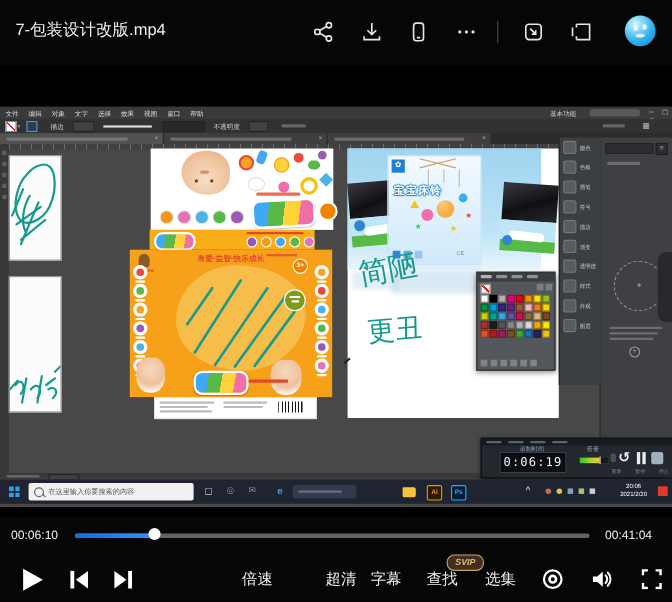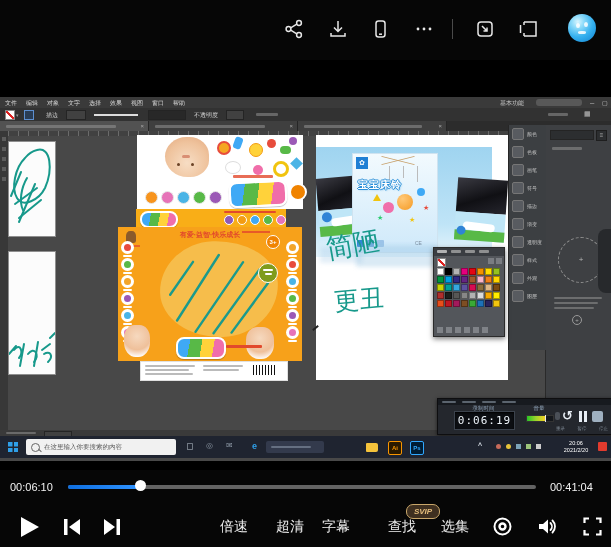--- a/index.html
+++ b/index.html
@@ -81,21 +81,21 @@
            background:radial-gradient(circle at 50% 35%,#f6d9bf 0%,#efc09a 55%,#fff 85%);}
   .dotrow{position:absolute;display:flex;gap:3px;}
   .dot8{width:8px;height:8px;border-radius:50%;border:1px solid #fff;}
   .dot11{width:11px;height:11px;border-radius:50%;border:1px solid #e8e8e8;}
   .logo-bub{background:linear-gradient(100deg,#3fa9f5 0 25%,#58b947 25% 50%,#ffd23a 50% 75%,#f06eaa 75% 100%);
             border:2px solid #fff;border-radius:8px;box-shadow:0 1px 1px rgba(0,0,0,.25);}
   .barcode{background:repeating-linear-gradient(90deg,#111 0 1px,#fff 1px 3px);}
 
   .reference{left:316px;top:38px;width:192px;height:245px;background:#fff;}
   .sky{position:absolute;left:0;top:0;width:176px;height:110px;
-       background:linear-gradient(180deg,#9fd4f0 0%,#bfe4f7 70%,#e8f5fc 100%);margin-top:12px;}
+       background:linear-gradient(180deg,#9fd4f0 0%,#bfe4f7 70%,#e8f5fc 100%);}
   .boxdark{background:linear-gradient(160deg,#3a3a42 0%,#101014 55%,#26262e 100%);}
   .bubble-title{font-size:10px;font-weight:bold;color:#fff;letter-spacing:1px;
         text-shadow:-1px 0 #2b8fd8,1px 0 #2b8fd8,0 -1px #2b8fd8,0 1px #2b8fd8,1px 1px 2px #7cc0e8;}
   .annot{position:absolute;color:#17998b;font-weight:500;z-index:6;}
 
   .swpanel{left:433px;top:150px;width:70px;height:88px;background:#53565b;border:1px solid #2b2b2b;
            box-shadow:0 2px 5px rgba(0,0,0,.5);z-index:7;}
   .swpanel .hd{position:absolute;left:0;top:0;width:100%;height:8px;background:#3a3d42;display:flex;gap:4px;padding:2px 3px;box-sizing:border-box;}
   .swpanel .hd i{width:10px;height:3px;background:#a5a5a5;opacity:.8;border-radius:1px;}
   .swgrid{position:absolute;left:3px;top:20px;width:64px;display:flex;flex-wrap:wrap;gap:1px;}
@@ -140,20 +140,21 @@
   .searchbox span{font-size:6.5px;color:#555;white-space:nowrap;}
   .tbicon{position:absolute;top:5px;font-size:9px;font-weight:bold;text-align:center;}
   .appsq{position:absolute;top:5px;width:12px;height:12px;border-radius:2px;font-size:6px;font-weight:bold;text-align:center;line-height:12px;}
   .traytime{position:absolute;left:556px;top:4px;width:40px;color:#fff;font-size:5.5px;text-align:center;line-height:7px;}
 </style>
 </head>
 <body>
 
 <div class="player">
 
+  <div class="ab hdr-title">7-包装设计改版.mp4</div>
 
   <div class="ab hdr-btn" style="left:283px">
     <span>
       <svg width="22" height="22" viewBox="0 0 22 22" fill="none" stroke="#e6e6e6" stroke-width="1.5">
         <circle cx="5.5" cy="11" r="2.4"></circle>
           <circle cx="16" cy="5" r="2.4"></circle>
           <circle cx="16" cy="17" r="2.4"></circle>
         <path d="M7.7 9.8 L13.8 6.1 M7.7 12.2 L13.8 15.9"></path>
       </svg>
     </span>
@@ -678,22 +679,22 @@
       </svg>
   </div>
   <div class="ab cbtn" style="left:102px;top:517px">
     <svg width="20" height="20" viewBox="0 0 20 20" fill="#fff">
         <polygon points="2,2 13,10 2,18"></polygon>
         <rect x="14.5" y="2" width="3.5" height="16"></rect>
       </svg>
   </div>
 
   <span class="ab ctext" style="left:220px">倍速</span>
-  <span class="ab ctext" style="left:276px">超清</span>
-  <span class="ab ctext" style="left:322px">字幕</span>
+  <span class="ab ctext" style="left:296px">超清</span>
+  <span class="ab ctext" style="left:337px">字幕</span>
   <span class="ab ctext" style="left:388px">查找</span>
   <span class="ab ctext" style="left:441px">选集</span>
   <span class="ab svip">SVIP</span>
 
   <div class="ab cbtn" style="left:492px;top:516px">
     <svg width="21" height="21" viewBox="0 0 21 21" fill="none" stroke="#fff">
       <circle cx="10.5" cy="10.5" r="8" stroke-width="2"></circle>
         <circle cx="10.5" cy="10.5" r="3" stroke-width="2.4"></circle>
     </svg>
   </div>

